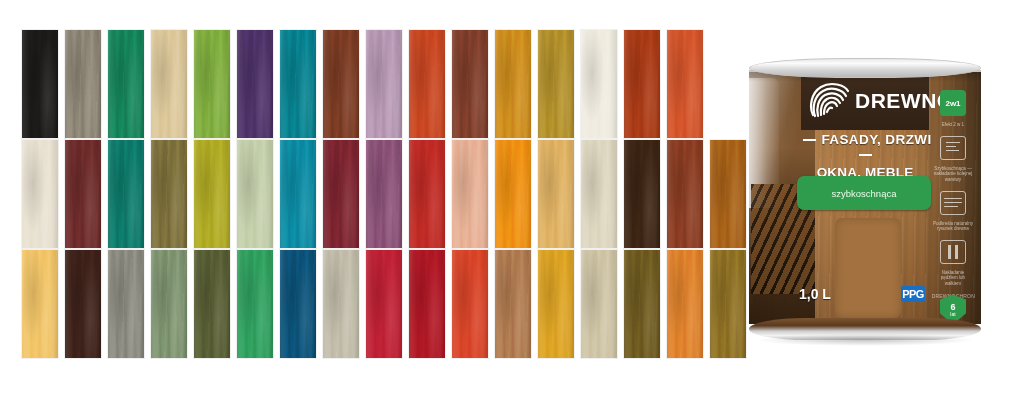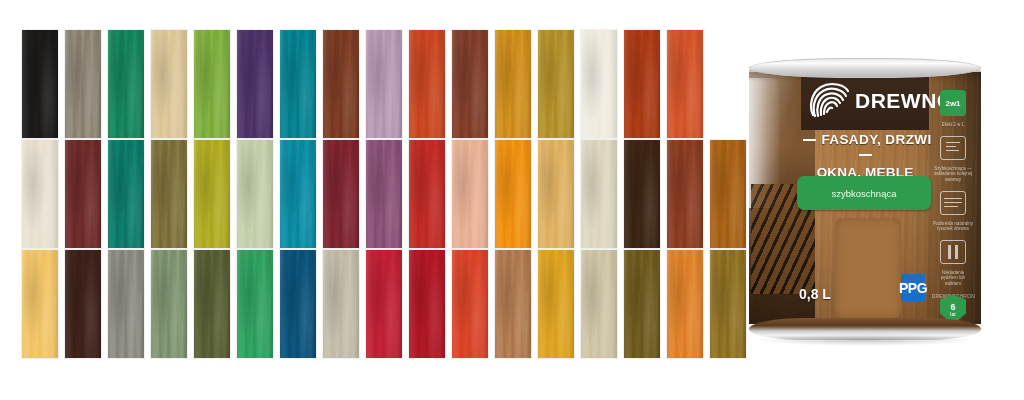--- a/index.html
+++ b/index.html
@@ -165,22 +165,22 @@
     box-shadow:inset 0 0 10px rgba(0,0,0,0.18);
   }
 
   .volume{
     position:absolute;left:50px;bottom:22px;
     color:#ffffff;font-size:14px;font-weight:bold;
     text-shadow:0 1px 1px rgba(0,0,0,.6);
   }
   .ppg{
     position:absolute;right:56px;bottom:22px;
-    width:24px;height:28px;background:#1a6fc4;border-radius:2px;
-    color:#fff;font-size:14px;font-weight:bold;
+    width:24px;height:16px;background:#1a6fc4;border-radius:2px;
+    color:#fff;font-size:11px;font-weight:bold;
     display:flex;align-items:center;justify-content:center;
     letter-spacing:-0.5px;
   }
   .fineprint{
     position:absolute;right:6px;bottom:25px;
     color:rgba(255,255,255,0.55);font-size:5px;letter-spacing:0.2px;
   }
 
   
   .side-icons{
@@ -315,21 +315,21 @@
           <span class="s1"><span class="dash"></span><span>FASADY, DRZWI</span><span class="dash"></span></span>
           <span class="s2">OKNA, MEBLE OGRODOWE</span>
         </div>
 
         <div class="green-band">
           <span class="g2">szybkoschnąca</span>
         </div>
 
         <div class="color-chip" style="background-color: rgb(162, 113, 63);"></div>
 
-        <div class="volume">0,8 L</div>
+        <div class="volume">1,0 L</div>
         <div class="ppg">PPG</div>
         <div class="fineprint">DREWNOCHRON</div>
 
         <div class="side-icons">
           <div class="badge2w1">2w1</div>
           <div class="icon-cap">Efekt 2 w 1</div>
 
           <div class="feat-icon">
             <i style="left:5px;top:5px;width:14px;height:1.4px"></i>
             <i style="left:5px;top:9px;width:10px;height:1.4px"></i>

